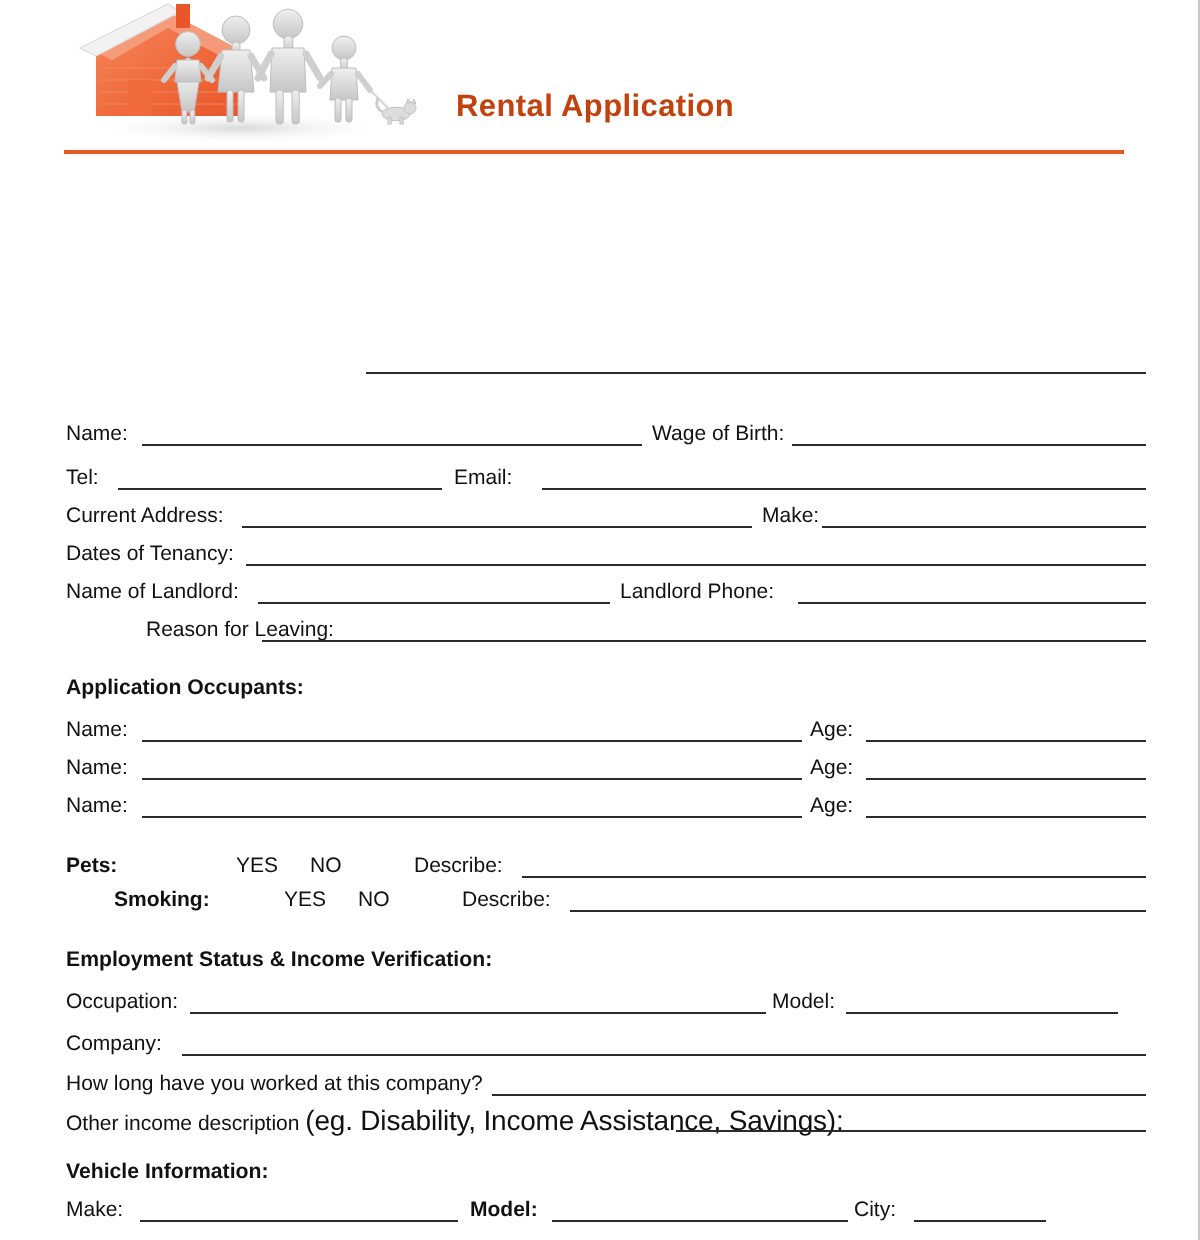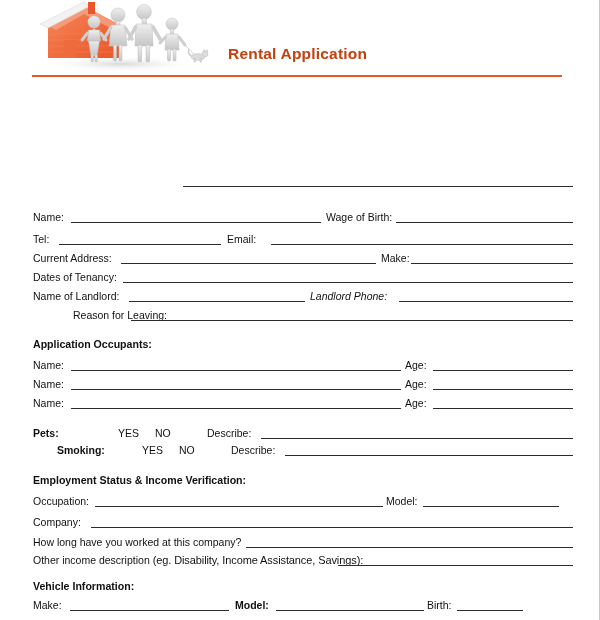--- a/index.html
+++ b/index.html
@@ -67,21 +67,21 @@
     font-size: 10.5px;
     line-height: 17px;
     color: #111;
   }
   .lbl {
     display: inline-block;
     vertical-align: baseline;
   }
   .lbl.bold { font-weight: bold; }
   .small {
-    font-size: 11px;
+    font-size: 14px;
     letter-spacing: -0.1px;
   }
   .section {
     position: absolute;
     left: 33px;
     font-size: 10.6px;
     font-weight: bold;
     line-height: 17px;
     color: #111;
     white-space: nowrap;
@@ -224,21 +224,21 @@
     </div>
 
     <div class="row" style="top:191px;">
       <span class="lbl">Dates of Tenancy:</span>
       <span class="fill" style="left:90px;right:16px;"></span>
     </div>
 
     <div class="row" style="top:210px;">
       <span class="lbl">Name of Landlord:</span>
       <span class="fill" style="left:96px;width:176px;"></span>
-      <span class="colcell" style="left:277px;font-style:italic;">Landlord Phone:</span>
+      <span class="colcell" style="left:277px;">Landlord Phone:</span>
       <span class="fill" style="left:366px;right:16px;"></span>
     </div>
 
     <div class="row" style="top:229px;padding-left:40px;">
       <span class="lbl">Reason for Leaving:</span>
       <span class="fill" style="left:98px;right:16px;"></span>
     </div>
 
     <div class="section" style="top:258px;">Application Occupants:</div>
 
@@ -304,18 +304,18 @@
       <span class="fill" style="left:305px;right:16px;"></span>
     </div>
 
     <div class="section" style="top:500px;">Vehicle Information:</div>
 
     <div class="row" style="top:519px;">
       <span class="lbl">Make:</span>
       <span class="fill" style="left:37px;width:159px;"></span>
       <span class="colcell" style="left:202px;font-weight:bold;">Model:</span>
       <span class="fill" style="left:243px;width:148px;"></span>
-      <span class="colcell" style="left:394px;">Birth:</span>
+      <span class="colcell" style="left:394px;">City:</span>
       <span class="fill" style="left:424px;right:66px;"></span>
     </div>
 
   </div>
 </div>
 
 </body></html>

